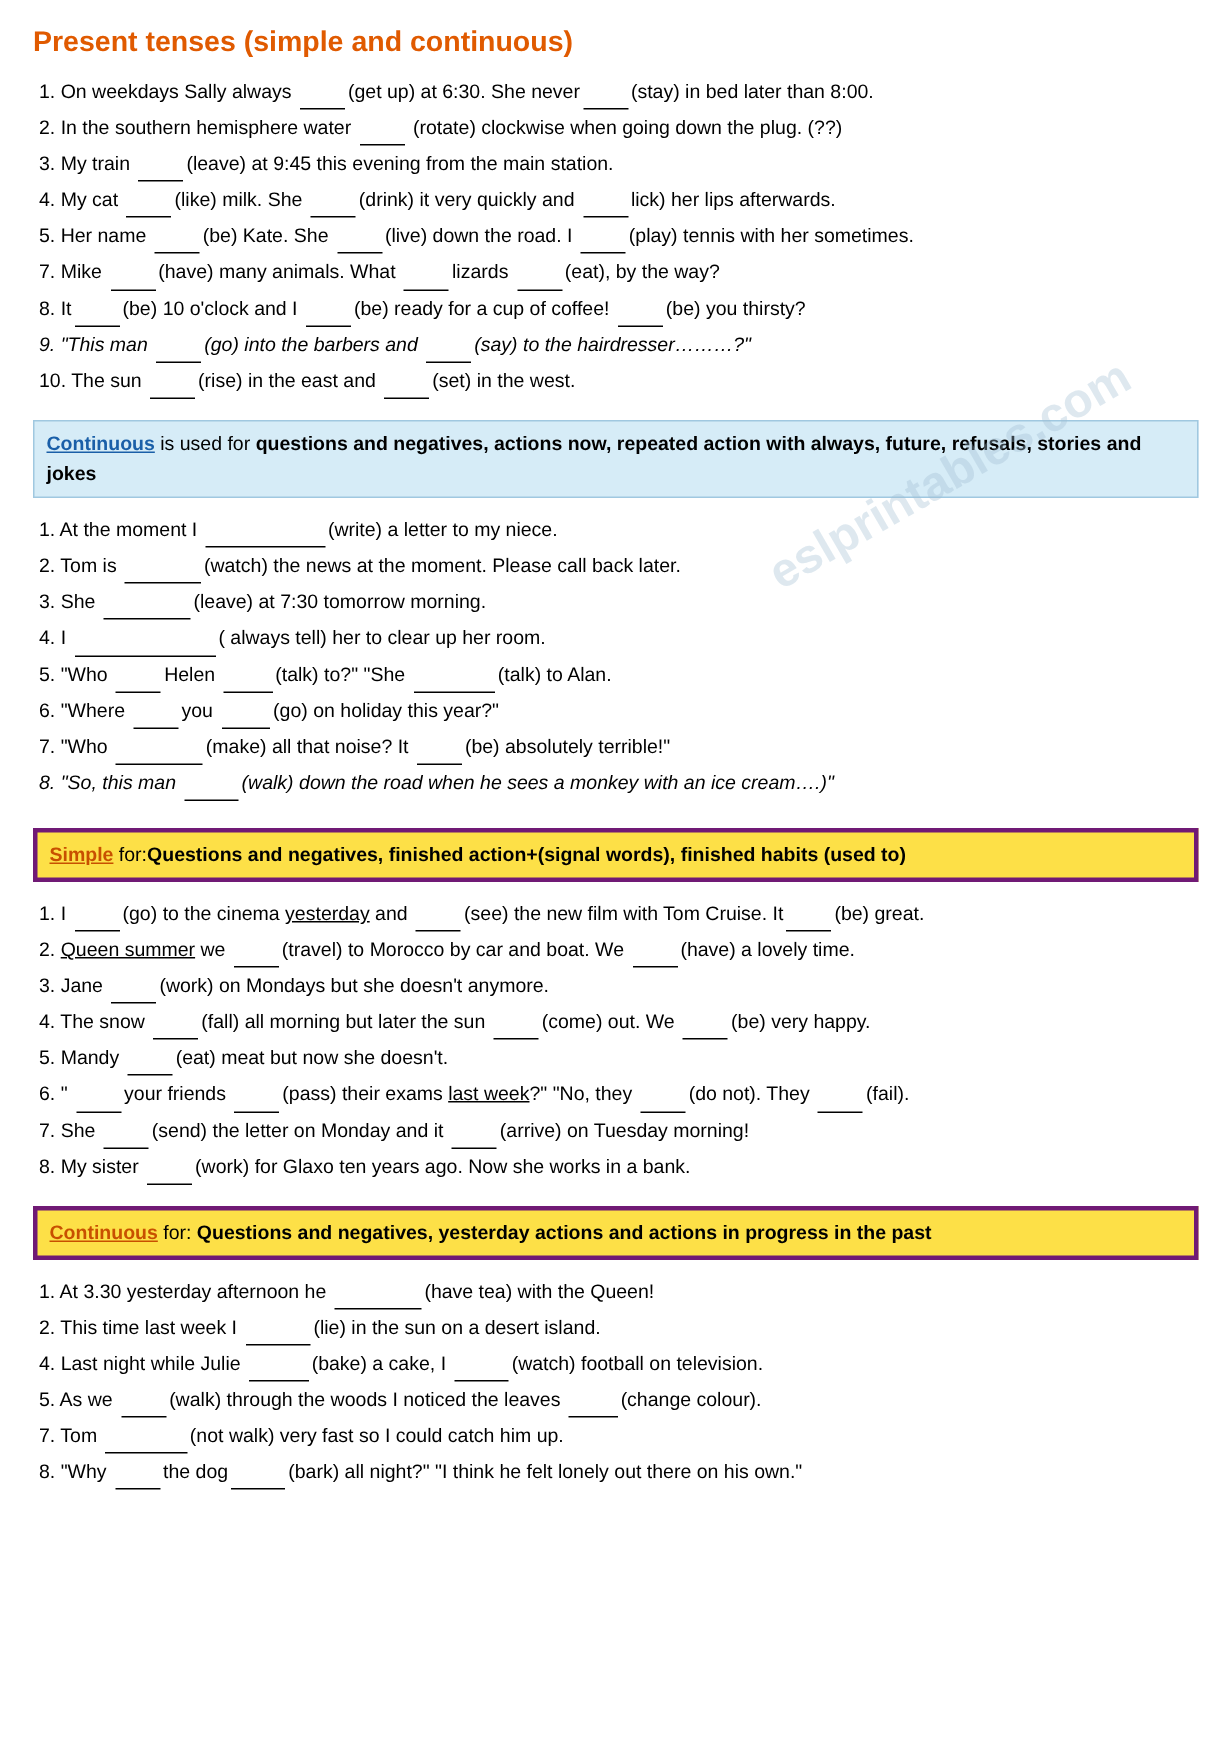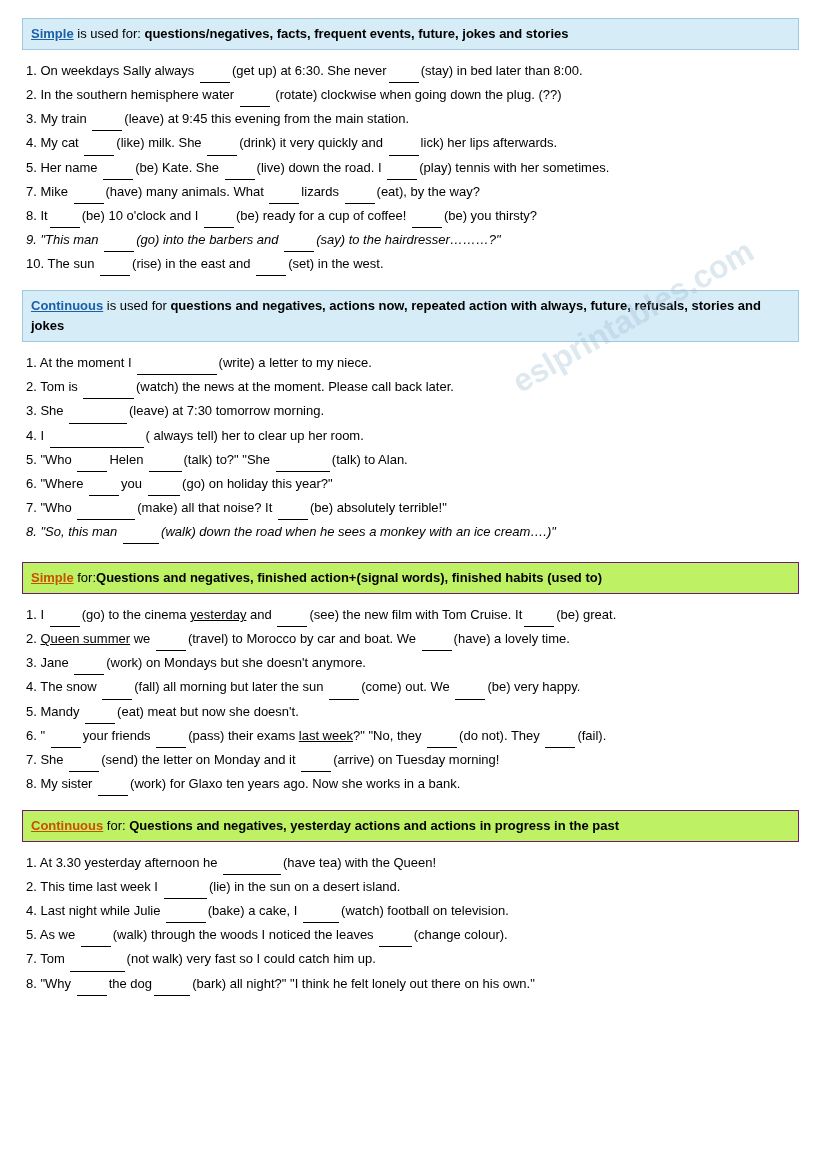--- a/index.html
+++ b/index.html
@@ -23,22 +23,22 @@
       padding: 5px 8px;
       margin-bottom: 10px;
       font-size: 13px;
       line-height: 1.55;
     }
     .info-box.blue-bg {
       background: #d6ecf7;
       border: 1px solid #a0c8e0;
     }
     .info-box.orange-bg {
-      background: #bef264;
-      border: 1px solid #701a75;
+      background: #fde047;
+      border: 3px solid #701a75;
     }
     .info-box .label {
       font-weight: bold;
       text-decoration: underline;
     }
     .info-box .label.blue { color: #1a5fa8; }
     .info-box .label.orange { color: #c85000; }
     .exercises {
       margin-bottom: 14px;
       font-size: 13px;
@@ -73,24 +73,22 @@
       font-family: Arial, sans-serif;
     }
     .bold { font-weight: bold; }
   </style>
 </head>
 <body>
 
 <div style="position:relative;">
 
   <div class="section">
+    <h1>Present tenses (simple and continuous)</h1>
 
-    <div class="info-box blue-bg">
-      <span class="label blue">Simple</span><span> is used for: <span class="bold">questions/negatives, facts, frequent events, future, jokes and stories</span></span>
-    </div>
 
     <div class="exercises">
       <p>1. On weekdays Sally always <span class="blank">&nbsp;&nbsp;&nbsp;&nbsp;</span>(get up) at 6:30. She never<span class="blank">&nbsp;&nbsp;&nbsp;&nbsp;&nbsp;</span>(stay) in bed later than 8:00.</p>
       <p>2. In the southern hemisphere water <span class="blank">&nbsp;&nbsp;&nbsp;&nbsp;&nbsp;</span> (rotate) clockwise when going down the plug. (??)</p>
       <p>3. My train <span class="blank">&nbsp;&nbsp;&nbsp;&nbsp;&nbsp;&nbsp;&nbsp;&nbsp;</span>(leave) at 9:45 this evening from the main station.</p>
       <p>4. My cat <span class="blank">&nbsp;&nbsp;&nbsp;&nbsp;</span>(like) milk. She <span class="blank">&nbsp;&nbsp;&nbsp;&nbsp;</span>(drink) it very quickly and <span class="blank">&nbsp;&nbsp;&nbsp;&nbsp;&nbsp;&nbsp;</span>lick) her lips afterwards.</p>
       <p>5. Her name <span class="blank">&nbsp;&nbsp;</span>(be) Kate. She <span class="blank">&nbsp;&nbsp;&nbsp;&nbsp;</span>(live) down the road. I <span class="blank">&nbsp;&nbsp;&nbsp;</span>(play) tennis with her sometimes.</p>
       <p>7. Mike <span class="blank">&nbsp;&nbsp;&nbsp;&nbsp;&nbsp;</span>(have) many animals. What <span class="blank">&nbsp;&nbsp;&nbsp;</span>lizards <span class="blank">&nbsp;&nbsp;&nbsp;&nbsp;&nbsp;&nbsp;</span>(eat), by the way?</p>
       <p>8. It<span class="blank">&nbsp;&nbsp;</span>(be) 10 o'clock and I <span class="blank">&nbsp;&nbsp;&nbsp;</span>(be) ready for a cup of coffee! <span class="blank">&nbsp;&nbsp;&nbsp;&nbsp;&nbsp;</span>(be) you thirsty?</p>
       <p class="italic-line">9. "<em>This man <span class="blank">&nbsp;&nbsp;&nbsp;&nbsp;</span>(go) into the barbers and <span class="blank">&nbsp;&nbsp;&nbsp;&nbsp;</span>(say) to the hairdresser………?</em>"</p>

